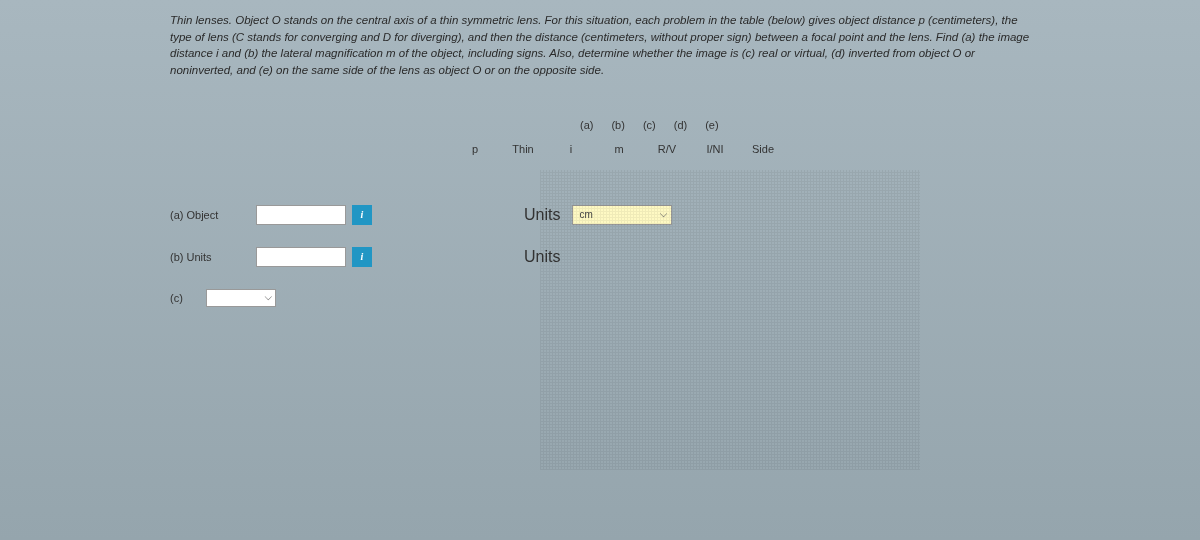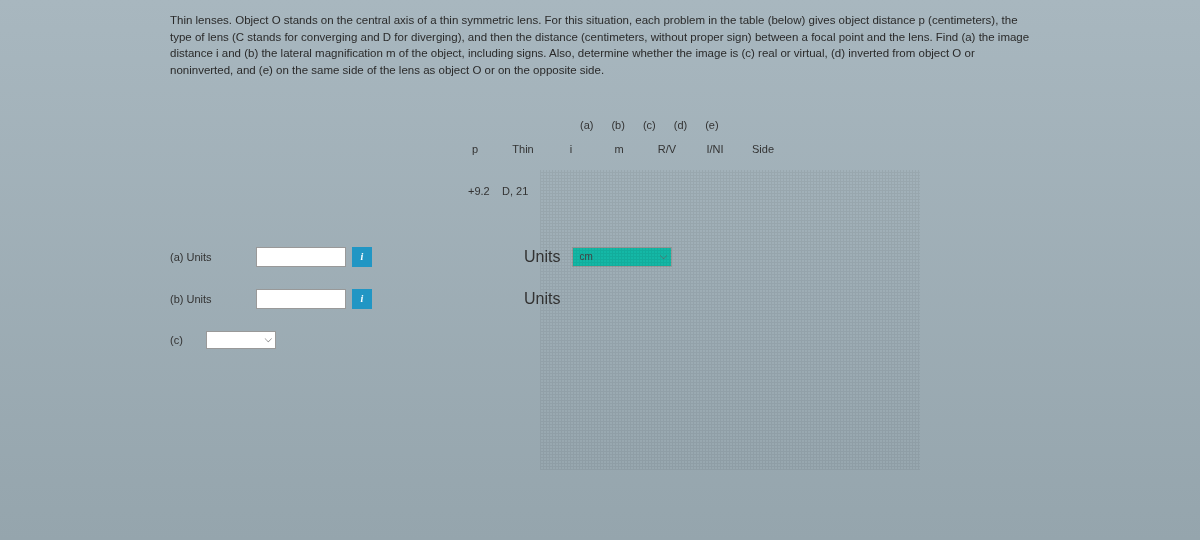--- a/index.html
+++ b/index.html
@@ -12,20 +12,21 @@
       font-size: 12px;
       overflow: hidden;
       position: relative;
     }
     .content {
       padding: 12px 170px 0 170px;
     }
     .problem-text {
       color: #2a2a2a;
       font-size: 11.5px;
+      font-style: italic;
       line-height: 1.45;
       margin-bottom: 40px;
     }
     .table-area {
       margin-left: 290px;
       margin-bottom: 50px;
     }
     .table-headers {
       display: flex;
       gap: 18px;
@@ -89,21 +90,21 @@
     }
     .spacer {
       flex: 0 0 140px;
     }
     .units-label {
       font-size: 16px;
       color: #333;
       margin-right: 6px;
     }
     .unit-select {
-      background: #14b8a6;
+      background: #fef9c3;
       border: 1px solid #999;
       height: 20px;
       min-width: 100px;
       padding: 2px 18px 2px 6px;
       font-size: 10px;
       position: relative;
       display: inline-flex;
       align-items: center;
       color: #444;
     }
@@ -163,31 +164,26 @@
     </div>
     <div class="col-headers">
       <span>p</span>
       <span>Thin</span>
       <span>i</span>
       <span>m</span>
       <span>R/V</span>
       <span>I/NI</span>
       <span>Side</span>
     </div>
-    <div class="data-row">
-      <span>+9.2</span>
-      &nbsp;&nbsp;
-      <span>D, 21</span>
-    </div>
   </div>
 
   <div class="answers">
 
     <div class="answer-row">
-      <div class="row-label">(a)   Units</div>
+      <div class="row-label">(a)   Object</div>
       <input class="num-input" style="">
       <span class="info-icon">i</span>
       <div class="spacer"></div>
       <span class="units-label">Units</span>
       <div class="unit-select">
         <span>cm</span>
       </div>
     </div>
 
     <div class="answer-row">

